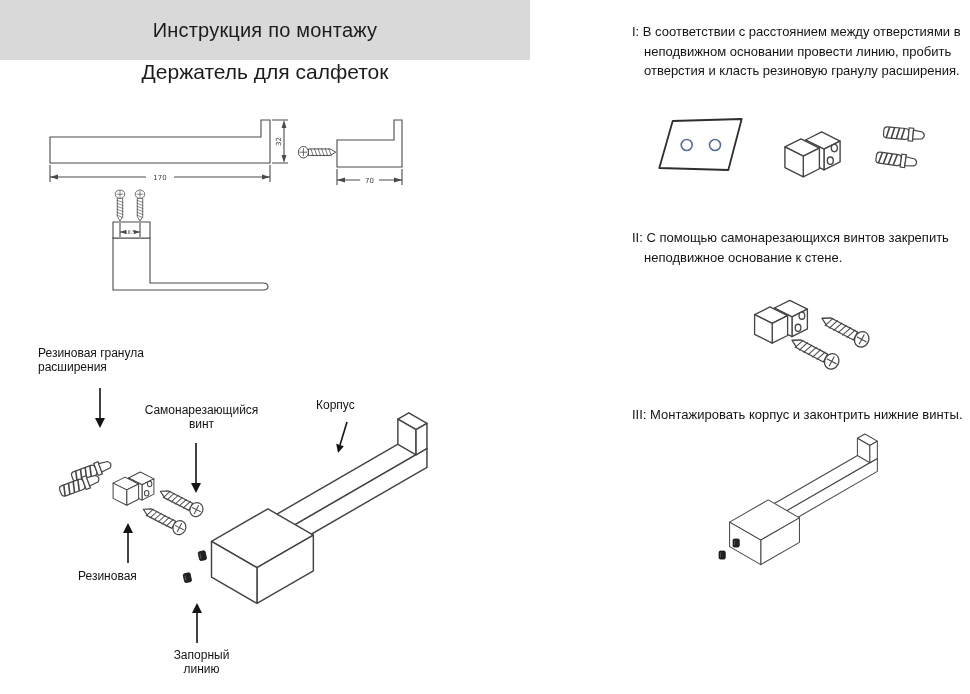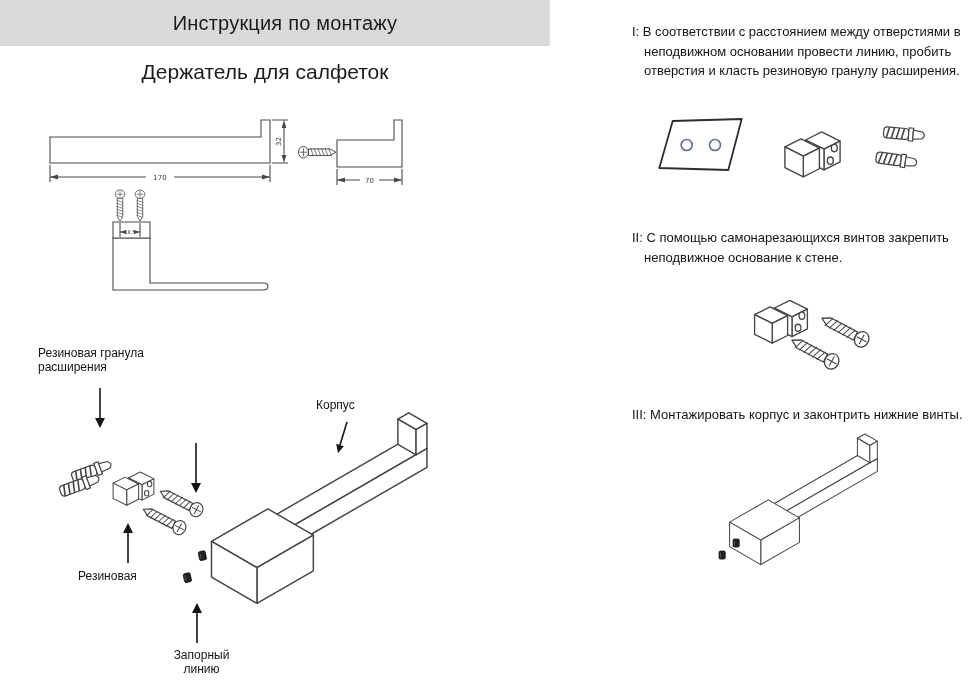--- a/index.html
+++ b/index.html
@@ -1,22 +1,22 @@
 <!DOCTYPE html>
 <html><head>
 <meta charset="utf-8">
 <style>
   html,body{margin:0;padding:0;background:#fff;}
   .page{
     position:relative;width:970px;height:694px;overflow:hidden;background:#fff;
     font-family:"Liberation Sans", sans-serif;color:#1a1a1a;
   }
   .titlebar{
-    position:absolute;left:0;top:0;width:530px;height:46px;background:#d9d9d9;
-    display:flex;align-items:center;justify-content:center;padding-left:20px;
+    position:absolute;left:0;top:0;width:530px;height:60px;background:#d9d9d9;
+    display:flex;align-items:center;justify-content:center;
   }
   .titlebar h1{margin:0;font-size:20px;font-weight:500;letter-spacing:.2px;color:#1c1c1c;}
   .subtitle{
     position:absolute;left:0;top:60px;width:530px;margin:0;text-align:center;
     font-size:21px;font-weight:500;color:#1c1c1c;
   }
   .drawbox{position:absolute;}
   .drawbox svg{display:block;}
   .plabel{
     position:absolute;font-size:12px;line-height:1.2;color:#141414;
@@ -159,20 +159,21 @@
         <use href="#g-body" transform="translate(160,22) scale(1.05)"></use>
       </g>
       <g>
         <use href="#g-setscrew" transform="translate(178,167) rotate(-12)"></use>
         <use href="#g-setscrew" transform="translate(163,189) rotate(-12)"></use>
       </g>
     </svg>
   </div>
 
   <div class="plabel" style="left:38px;top:346px;width:145px;">Резиновая гранула расширения</div>
+  <div class="plabel center" style="left:134px;top:403px;width:135px;">Самонарезающийся винт</div>
   <div class="plabel" style="left:316px;top:398px;">Корпус</div>
   <div class="plabel" style="left:78px;top:569px;">Резиновая</div>
   <div class="plabel center" style="left:164px;top:648px;width:75px;">Запорный линию</div>
 
   <div class="steps-col">
     <p class="step-text" style="top:14px;">I: В соответствии с расстоянием между отверстиями в неподвижном основании провести линию, пробить отверстия и класть резиновую гранулу расширения.</p>
     <p class="step-text" style="top:220px;">II: С помощью самонарезающихся винтов закрепить неподвижное основание к стене.</p>
     <p class="step-text" style="top:397px;">III: Монтажировать корпус и законтрить нижние винты.</p>
   </div>
 

